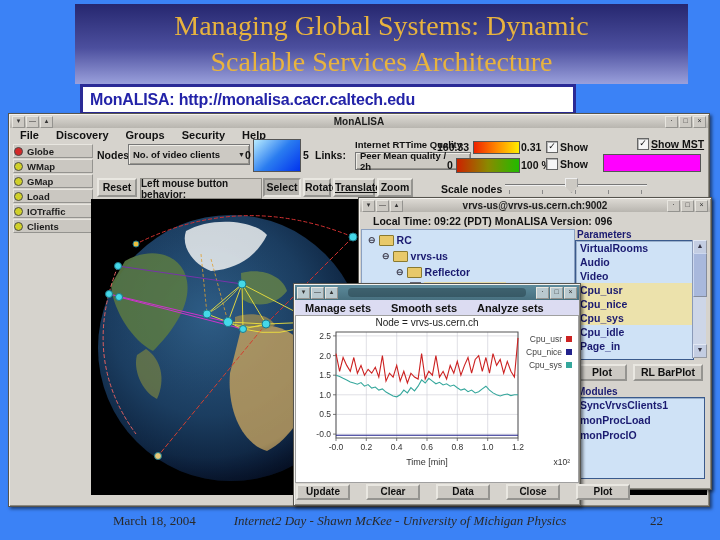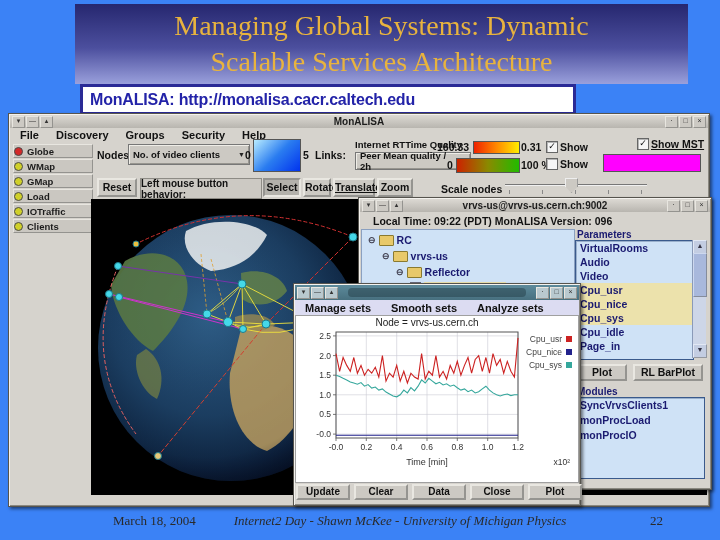--- a/index.html
+++ b/index.html
@@ -68,21 +68,21 @@
   .sc-thumb{position:absolute;left:0;width:12px;background:#a8b8dc;border:1px outset #cdd8ee;}
   .tree-panel{position:absolute;background:#cfe2f6;border:1px solid #8aa0c0;overflow:hidden;}
   .tree-row{display:flex;align-items:center;height:16px;font-size:10.5px;font-weight:bold;
     color:#1a1a70;gap:3px;white-space:nowrap;}
   .toggle{font-size:9px;color:#445;line-height:10px;}
   .folder{width:13px;height:9px;background:#e8c96a;border:1px solid #8a7a30;border-radius:1px;flex:none;}
   .doc{width:9px;height:11px;background:#fff;border:1px solid #667;box-shadow:inset 0 2px 0 #ccd;flex:none;}
   .tsel-label{background:#ece2ac;padding:0 2px;}
   
   .chart-body{position:absolute;background:#fff;border:1px solid #a0a0a0;}
-  .cbtns{position:absolute;display:flex;gap:4px;}
+  .cbtns{position:absolute;display:flex;gap:16px;}
   .cbtn{width:54px;height:16px;background:#ccc9c3;border:2px outset #e9e7e1;font-family:inherit;
     font-size:10px;font-weight:bold;color:#111;padding:0;line-height:1;}
   
   .slider{position:absolute;}
   .groove{position:absolute;left:2px;right:2px;top:6px;height:1px;background:#777;
     border-bottom:1px solid #f0f0f0;}
   .thumb{position:absolute;left:62px;top:0;width:11px;height:13px;background:#ccc9c3;
     border:1px outset #eee;clip-path:polygon(0 0,100% 0,100% 55%,50% 100%,0 55%);}
   .tick{position:absolute;top:12px;width:1px;height:4px;background:#888;}
 </style>

